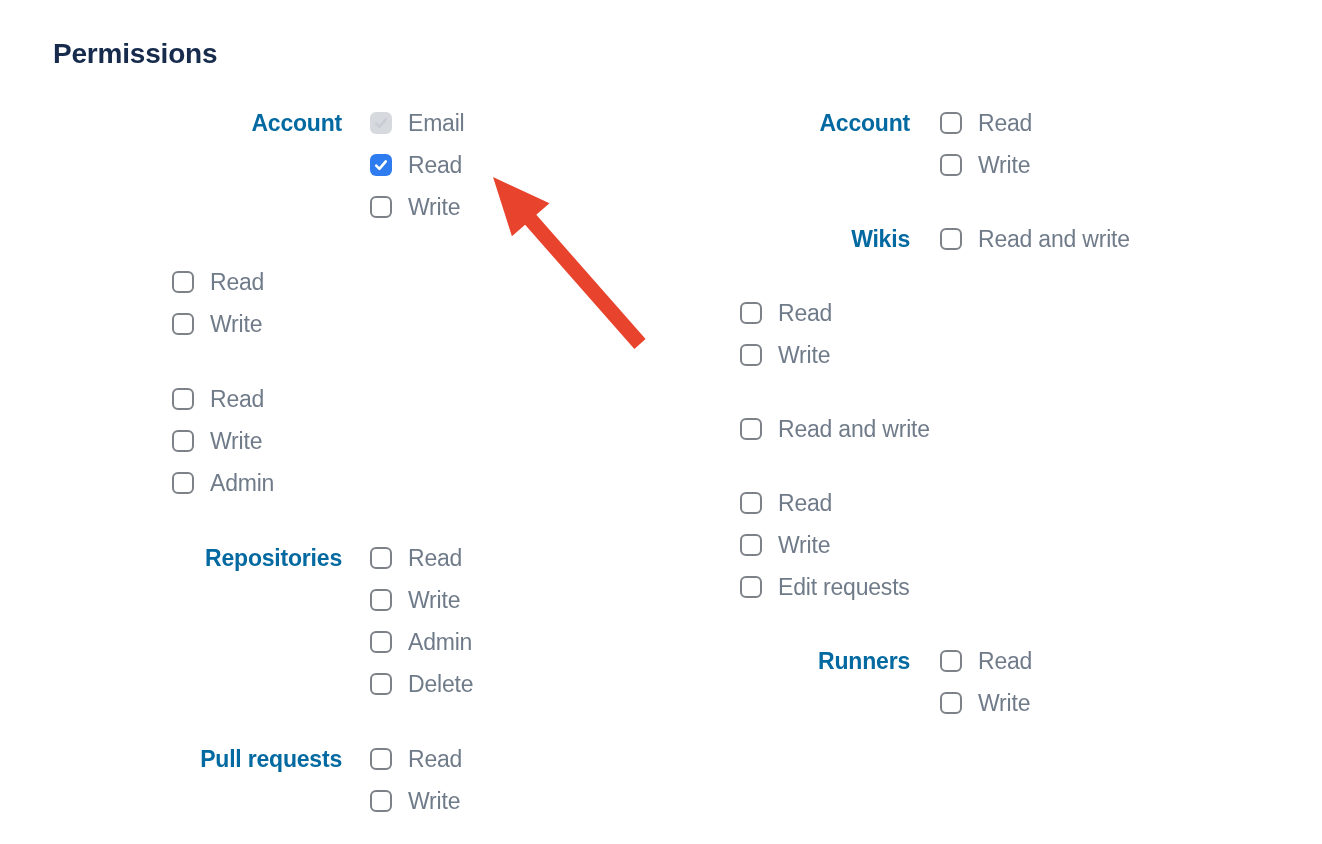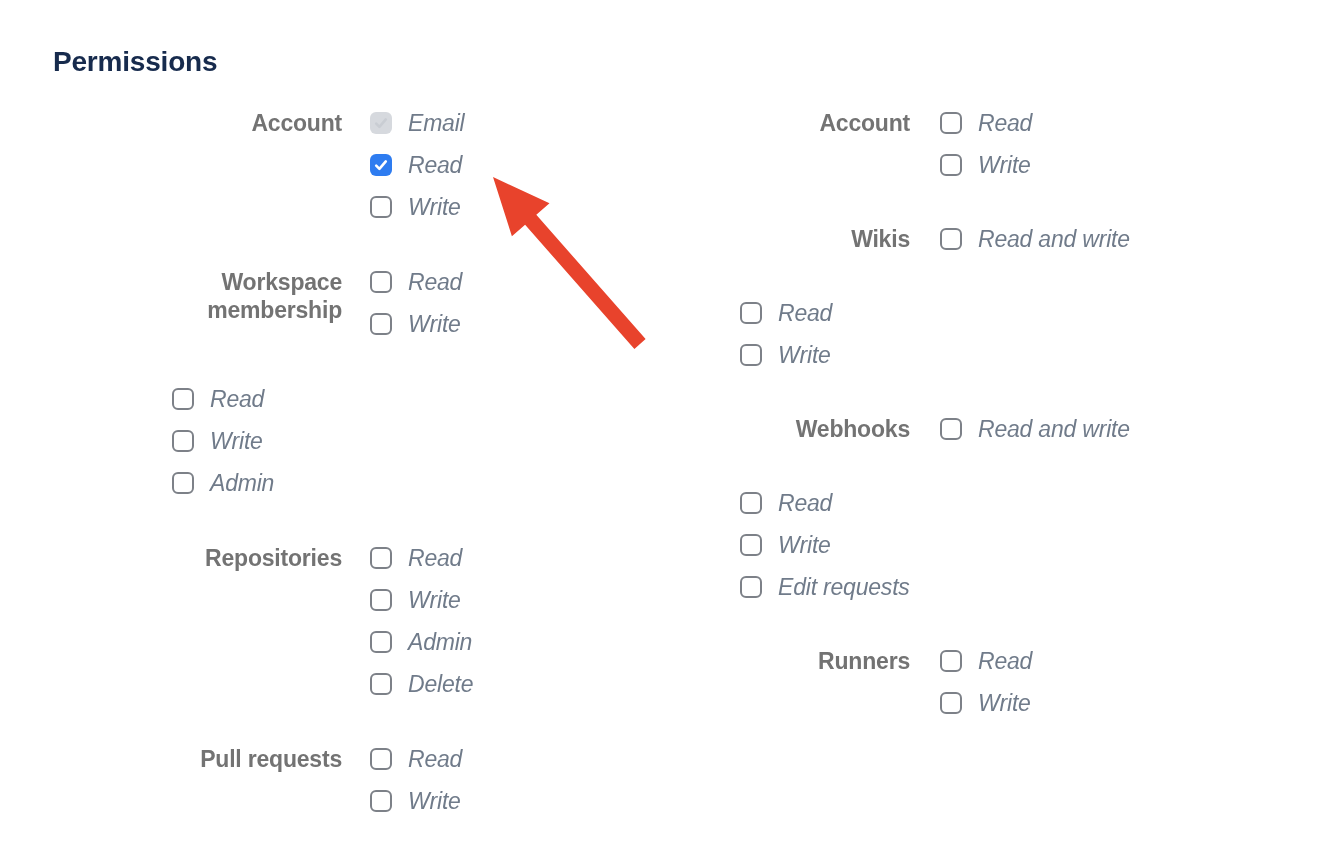--- a/index.html
+++ b/index.html
@@ -12,21 +12,21 @@
   .stage {
     position: relative;
     width: 1322px;
     height: 844px;
     background: #ffffff;
     overflow: hidden;
   }
   .page-title {
     position: absolute;
     left: 53px;
-    top: 46px;
+    top: 38px;
     font-size: 28px;
     font-weight: 700;
     color: #172b4d;
     margin: 0;
   }
   .col { position: absolute; top: 109px; }
   .col-left  { left: 172px; }
   .col-right { left: 740px; }
 
   .section {
@@ -37,33 +37,32 @@
   .col-left  .section { gap: 28px; }
   .col-right .section { gap: 30px; margin-bottom: 46px; }
 
   .sec-label {
     width: 170px;
     flex-shrink: 0;
     text-align: right;
     font-size: 23px;
     font-weight: 700;
     line-height: 28px;
-    color: #737373;
+    color: #0369a1;
   }
   .options {
     display: flex;
     flex-direction: column;
     gap: 14px;
   }
   .opt {
     display: flex;
     align-items: center;
     gap: 16px;
     height: 28px;
-    font-style: italic;
   }
   .cb {
     width: 22px;
     height: 22px;
     box-sizing: border-box;
     border-radius: 6px;
     flex-shrink: 0;
     display: flex;
     align-items: center;
     justify-content: center;
@@ -115,21 +114,20 @@
           <span class="opt-label">Read</span>
         </div>
         <div class="opt">
           <span class="cb unchecked"></span>
           <span class="opt-label">Write</span>
         </div>
       </div>
     </div>
 
     <div class="section">
-      <div class="sec-label">Workspace membership</div>
       <div class="options">
         <div class="opt">
           <span class="cb unchecked"></span>
           <span class="opt-label">Read</span>
         </div>
         <div class="opt">
           <span class="cb unchecked"></span>
           <span class="opt-label">Write</span>
         </div>
       </div>
@@ -223,21 +221,20 @@
           <span class="opt-label">Read</span>
         </div>
         <div class="opt">
           <span class="cb unchecked"></span>
           <span class="opt-label">Write</span>
         </div>
       </div>
     </div>
 
     <div class="section">
-      <div class="sec-label">Webhooks</div>
       <div class="options">
         <div class="opt">
           <span class="cb unchecked"></span>
           <span class="opt-label">Read and write</span>
         </div>
       </div>
     </div>
 
     <div class="section">
       <div class="options">

